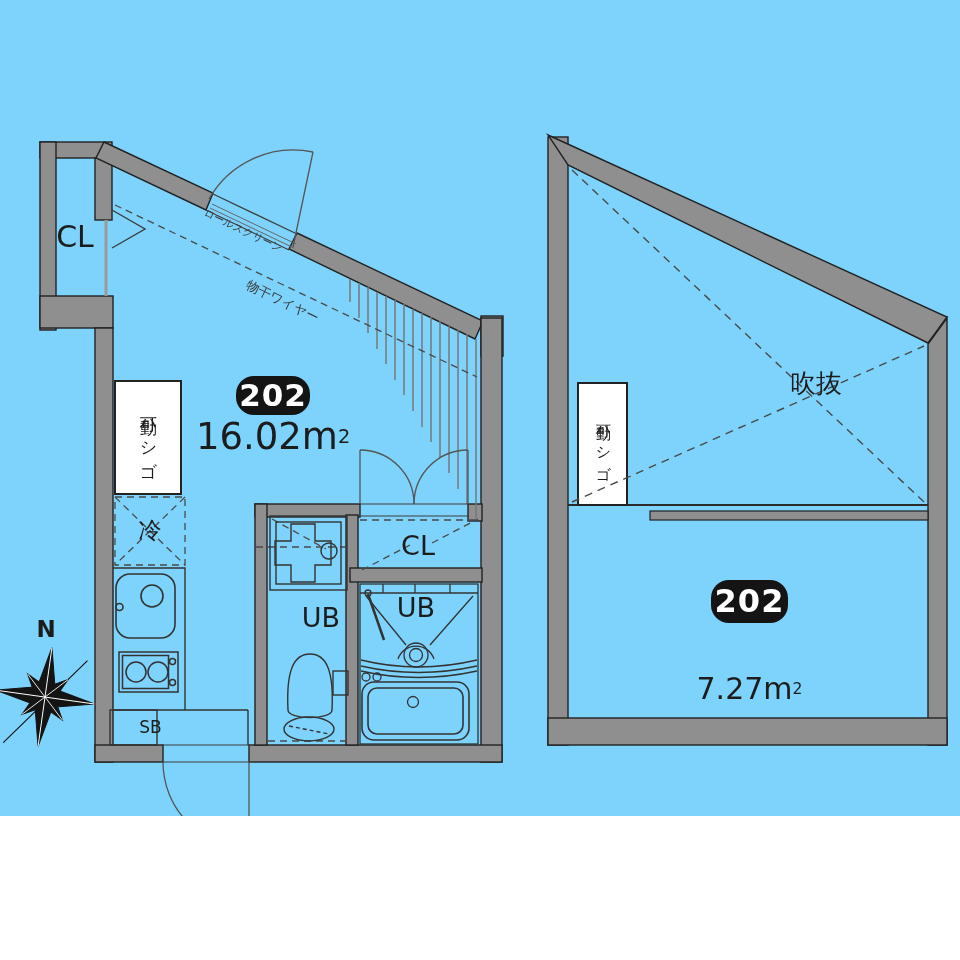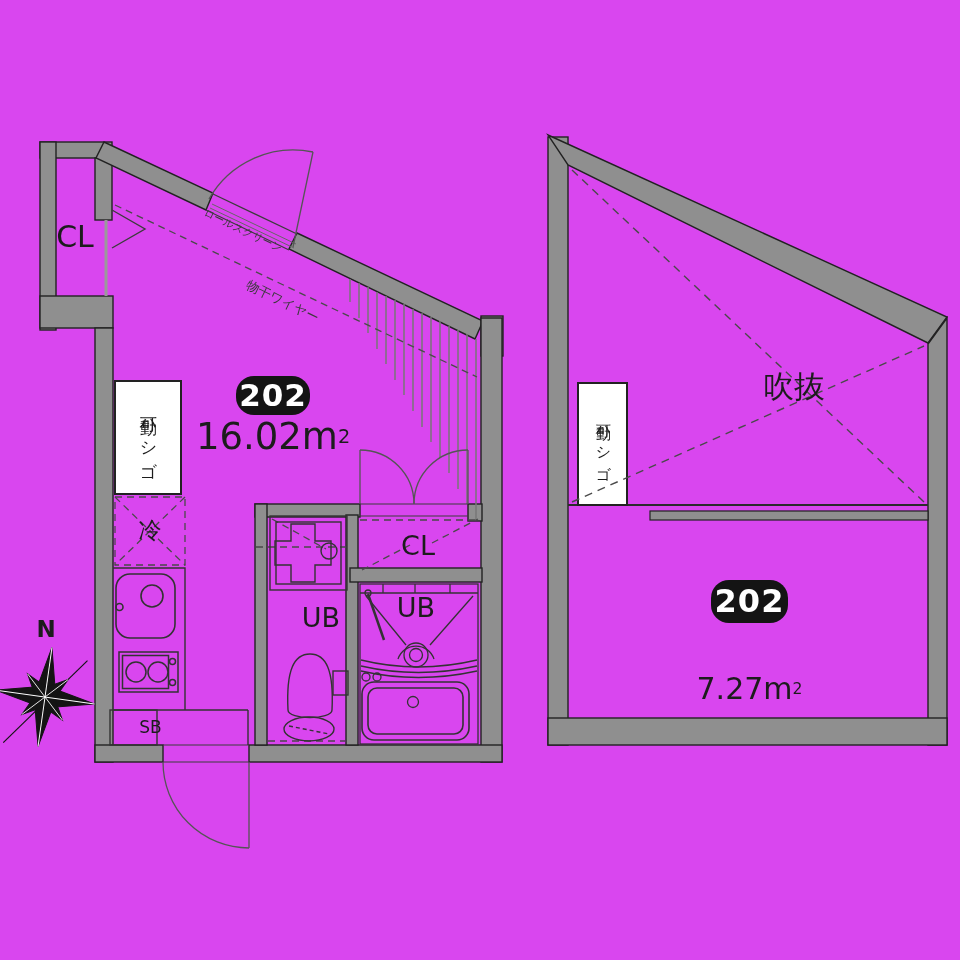--- a/index.html
+++ b/index.html
@@ -1,17 +1,17 @@
 <!DOCTYPE html>
 <html><head>
 <meta charset="utf-8">
 <style>
   html,body{margin:0;padding:0;background:#ffffff;}
   .stage{
-    position:relative;width:960px;height:960px;background:#d946ef;
+    position:relative;width:960px;height:816px;background:#7dd3fc;
     font-family:"DejaVu Sans","Liberation Sans",sans-serif;overflow:hidden;
   }
   .stage svg{position:absolute;left:0;top:0;}
   .label{
     position:absolute;color:#1c1c1c;line-height:1.05;
     font-family:"DejaVu Sans","Liberation Sans",sans-serif;
   }
   .center{display:flex;align-items:center;justify-content:center;text-align:center;}
   .badge{
     background:#141414;color:#ffffff;font-weight:bold;
@@ -229,21 +229,21 @@
   <div class="label center" style="left:295px;top:604px;width:52px;font-size:27px;">UB</div>
 
   <div class="label center" style="left:388px;top:594px;width:56px;font-size:27px;">UB</div>
 
   <div class="label center" style="left:392px;top:532px;width:52px;font-size:27px;">CL</div>
 
   <div class="label center" style="left:127px;top:711px;width:47px;height:33px;font-size:17px;">SB</div>
 
   <div class="label center" style="left:30px;top:617px;width:32px;font-size:23px;font-weight:bold;">N</div>
 
-  <div class="label center" style="left:744px;top:370px;width:100px;font-size:31px;">吹抜</div>
+  <div class="label center" style="left:766px;top:370px;width:100px;font-size:26px;">吹抜</div>
 
   <div class="label vtext" style="left:578px;top:383px;width:49px;height:122px;font-size:15px;">可動ハシゴ</div>
 
   <div class="label badge" style="left:711px;top:580px;width:77px;height:43px;font-size:32px;">202</div>
 
 
   <div class="label center area" style="left:686px;top:661px;width:127px;font-size:30px;margin-top:12px;">
     <span>7.27</span>
       <span>m</span>
       <sup>2</sup>

